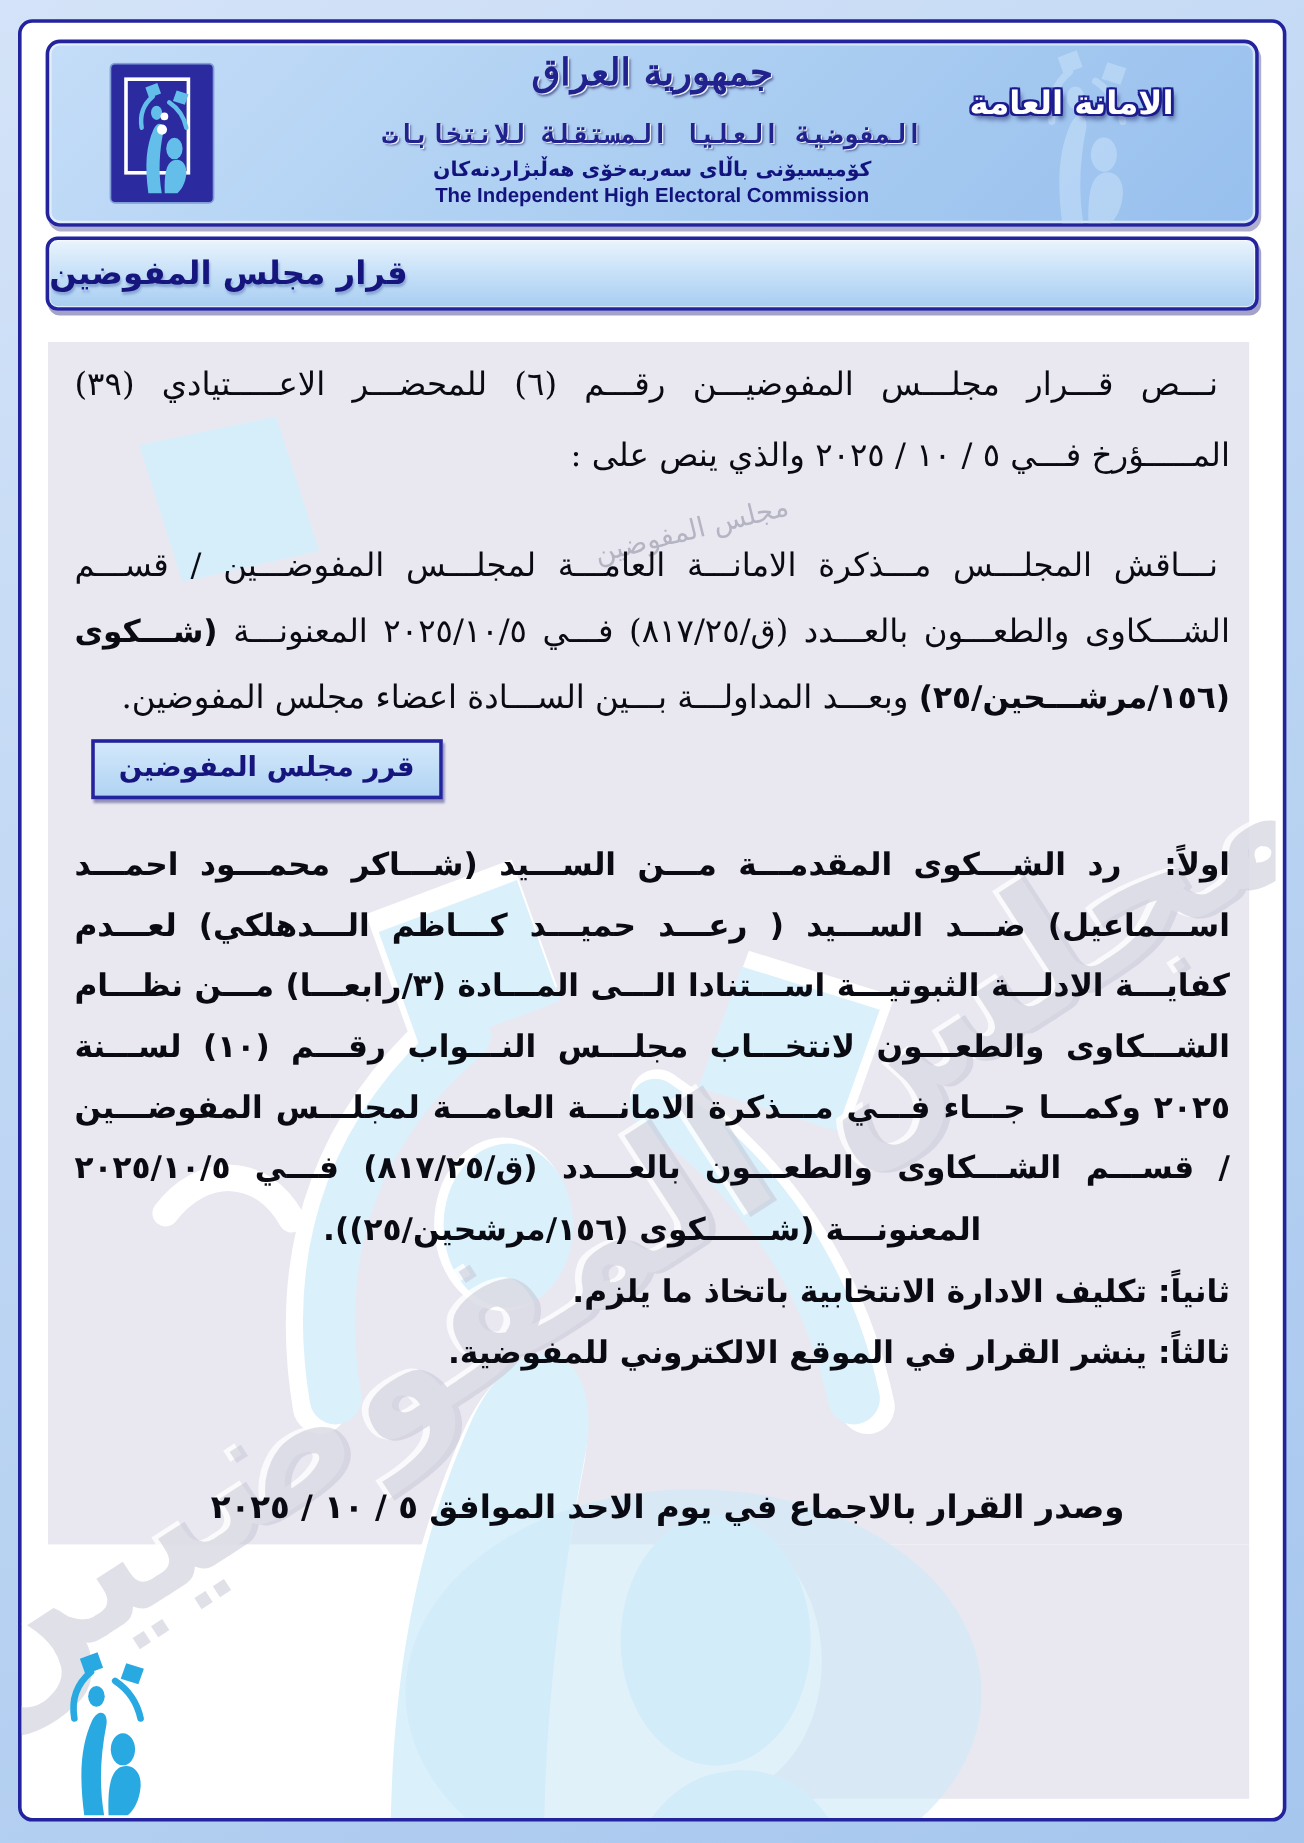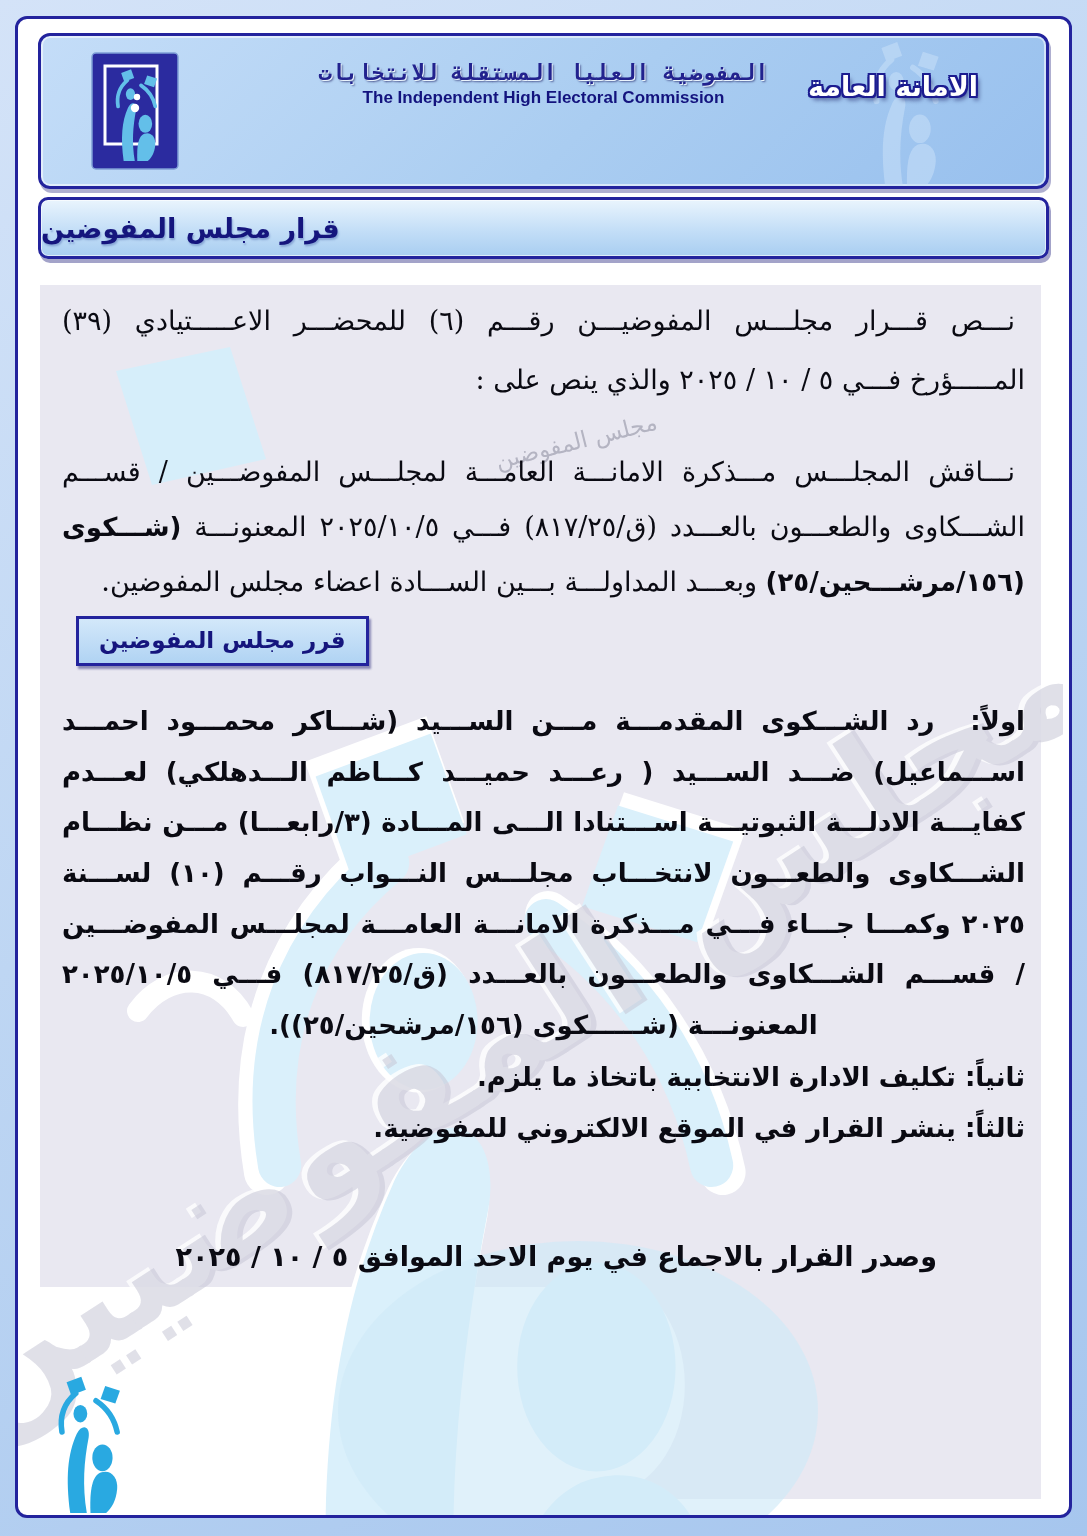--- a/index.html
+++ b/index.html
@@ -114,21 +114,23 @@
       <use href="#fig" style="color:#c9e0f8"></use>
     </svg>
     <svg class="emblem" width="88" height="118" viewBox="0 0 88 118">
       <rect x="1" y="1" width="86" height="116" rx="4" fill="#2b2b9f" stroke="#7f9fd6" stroke-width="1.5"></rect>
       <rect x="14" y="14" width="52" height="78" fill="none" stroke="#ffffff" stroke-width="3"></rect>
       <use href="#fig" transform="translate(19,16) scale(0.62)" style="color:#63bfe9"></use>
       <circle cx="46" cy="45" r="3.2" fill="#ffffff"></circle>
       <circle cx="44" cy="56" r="4.2" fill="#ffffff"></circle>
     </svg>
     <div class="hdr-center">
+      <div class="hdr-republic">جمهورية العراق</div>
       <div class="hdr-commission">المفوضية العليا المستقلة للانتخابات</div>
+      <div class="hdr-kurdish">كۆميسيۆنى باڵاى سەربەخۆى هەڵبژاردنەكان</div>
       <div class="hdr-english">The Independent High Electoral Commission</div>
     </div>
     <div class="hdr-right">
       <div>الامانة العامة</div>
     </div>
   </div>
 
   <div class="title-panel">
     <span class="title-text">قرار مجلس المفوضين</span>
   </div>

